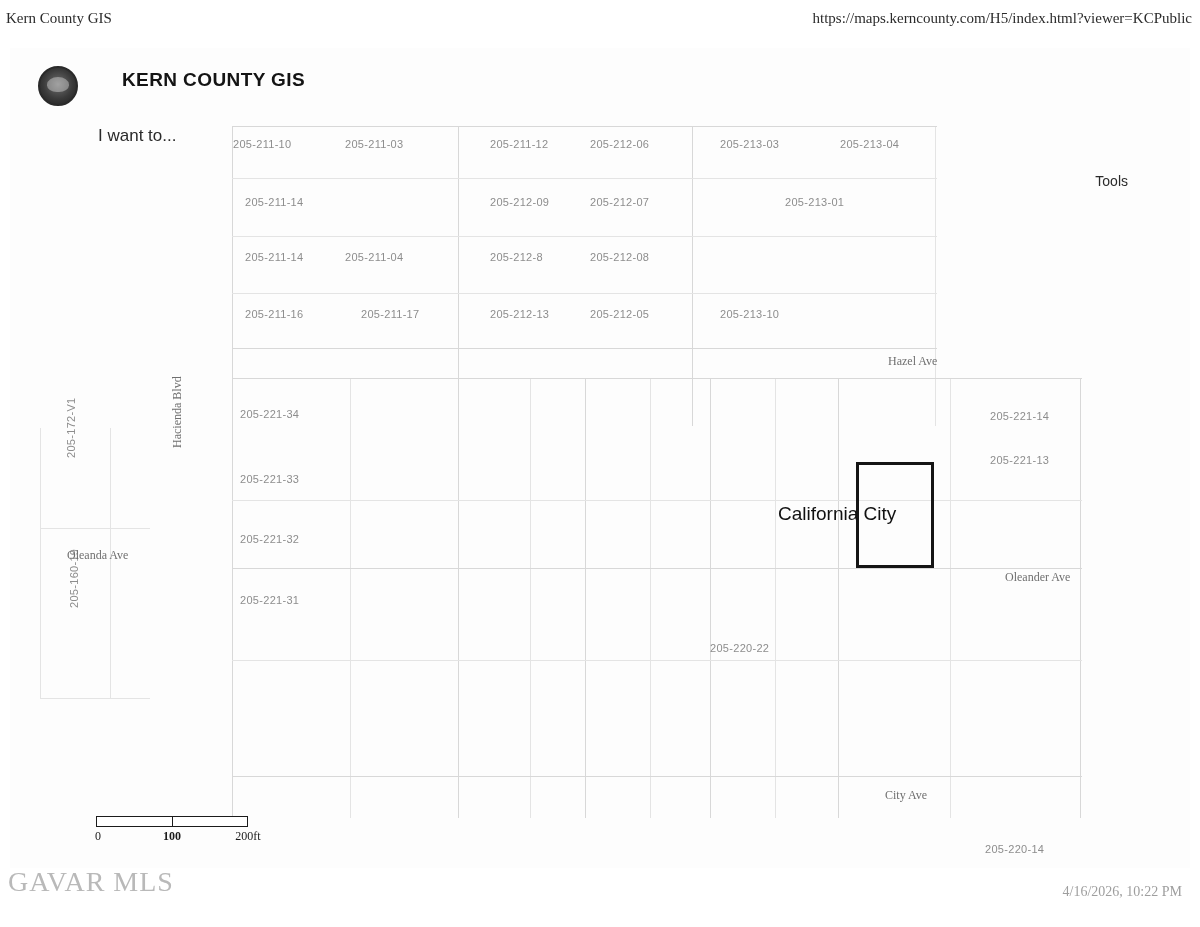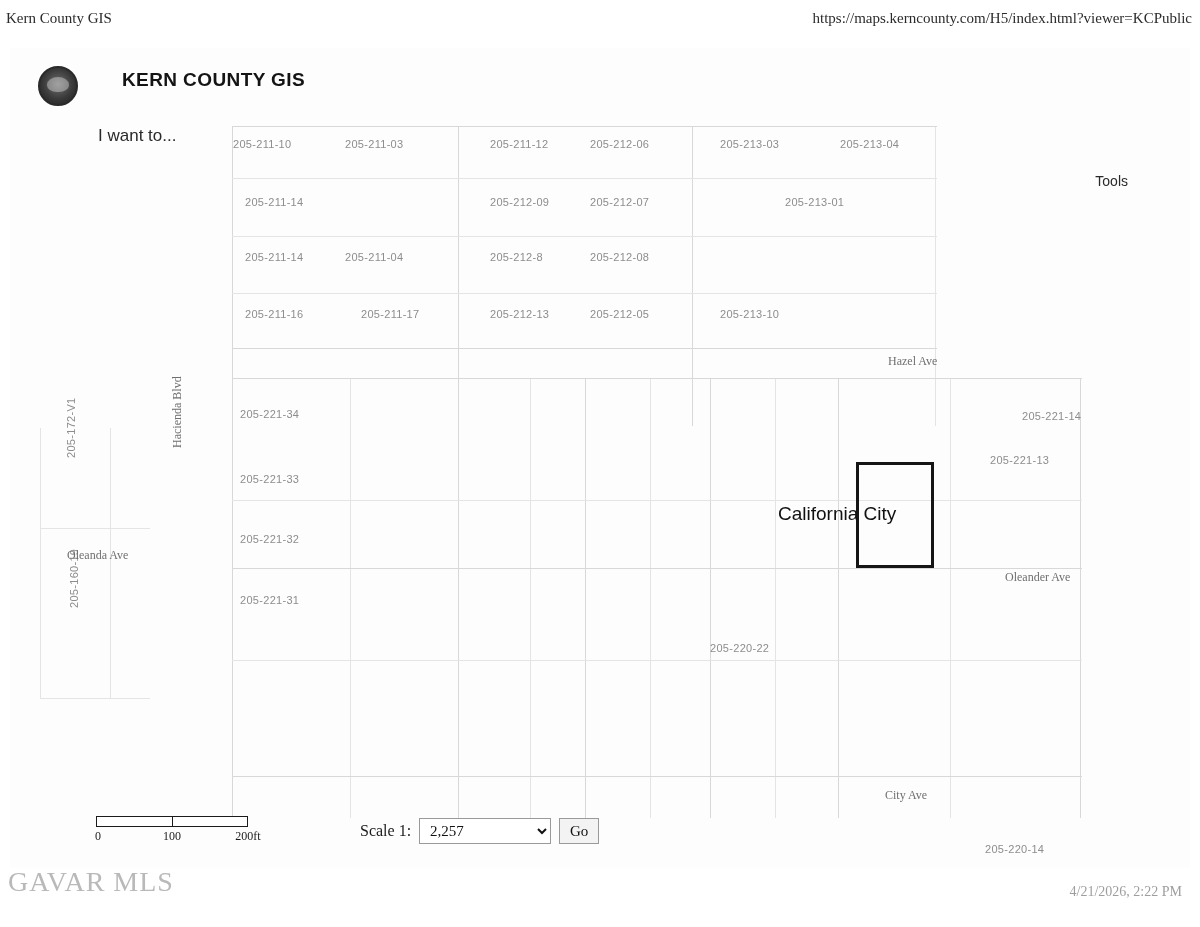--- a/index.html
+++ b/index.html
@@ -339,21 +339,21 @@
         <div class="parcel-label" style="left: 235px; top: 260px;">205-211-16</div>
         <div class="parcel-label" style="left: 351px; top: 260px;">205-211-17</div>
         <div class="parcel-label" style="left: 480px; top: 260px;">205-212-13</div>
         <div class="parcel-label" style="left: 580px; top: 260px;">205-212-05</div>
         <div class="parcel-label" style="left: 710px; top: 260px;">205-213-10</div>
         <div class="parcel-label" style="left: 230px; top: 360px;">205-221-34</div>
         <div class="parcel-label" style="left: 230px; top: 425px;">205-221-33</div>
         <div class="parcel-label" style="left: 230px; top: 485px;">205-221-32</div>
         <div class="parcel-label" style="left: 230px; top: 546px;">205-221-31</div>
         <div class="parcel-label" style="left: 980px; top: 406px;">205-221-13</div>
-        <div class="parcel-label" style="left: 980px; top: 362px; margin-left: 32px;">205-221-14</div>
+        <div class="parcel-label" style="left: 980px; top: 362px;">205-221-14</div>
         <div class="parcel-label" style="left: 700px; top: 594px;">205-220-22</div>
         <div class="parcel-label" style="left: 975px; top: 795px;">205-220-14</div>
         <div class="parcel-label vert" style="left: 55px; top: 410px;">205-172-V1</div>
         <div class="parcel-label vert" style="left: 58px; top: 560px;">205-160-19</div>
       </div>
 
     <div id="street-labels">
         <div class="street-label vert" style="left: 160px; top: 400px;">Hacienda Blvd</div>
         <div class="street-label" style="left: 57px; top: 500px;">Oleanda Ave</div>
         <div class="street-label" style="left: 995px; top: 522px;">Oleander Ave</div>
@@ -373,27 +373,22 @@
 
   <div class="i-want-to">I want to...</div>
   <div class="tools-btn">Tools</div>
 
   <div class="scalebar">
     <div class="scalebar-rule">
       <div class="tick" style="left:50%;"></div>
     </div>
     <div class="scalebar-labels">
       <span style="left:2px;">0</span>
-      <span style="left:50%;">100</span>
+      <span style="left:50%;font-weight:bold;">100</span>
       <span style="left:100%;">200ft</span>
     </div>
   </div>
 
-  <div class="scale-ctrl">
-    <span class="lbl">Scale 1:</span>
-    <select class="scale-select" id="scale-select"><option value="1,128">1,128</option><option value="2,257" selected="">2,257</option><option value="4,514">4,514</option><option value="9,028">9,028</option><option value="18,056">18,056</option></select>
-    <button class="go-btn">Go</button>
-  </div>
 
 </div>
 
 <div class="watermark">GAVAR MLS</div>
-<div class="foot-right">4/21/2026, 2:22 PM</div>
+<div class="foot-right">4/16/2026, 10:22 PM</div>
 
 </body></html>

